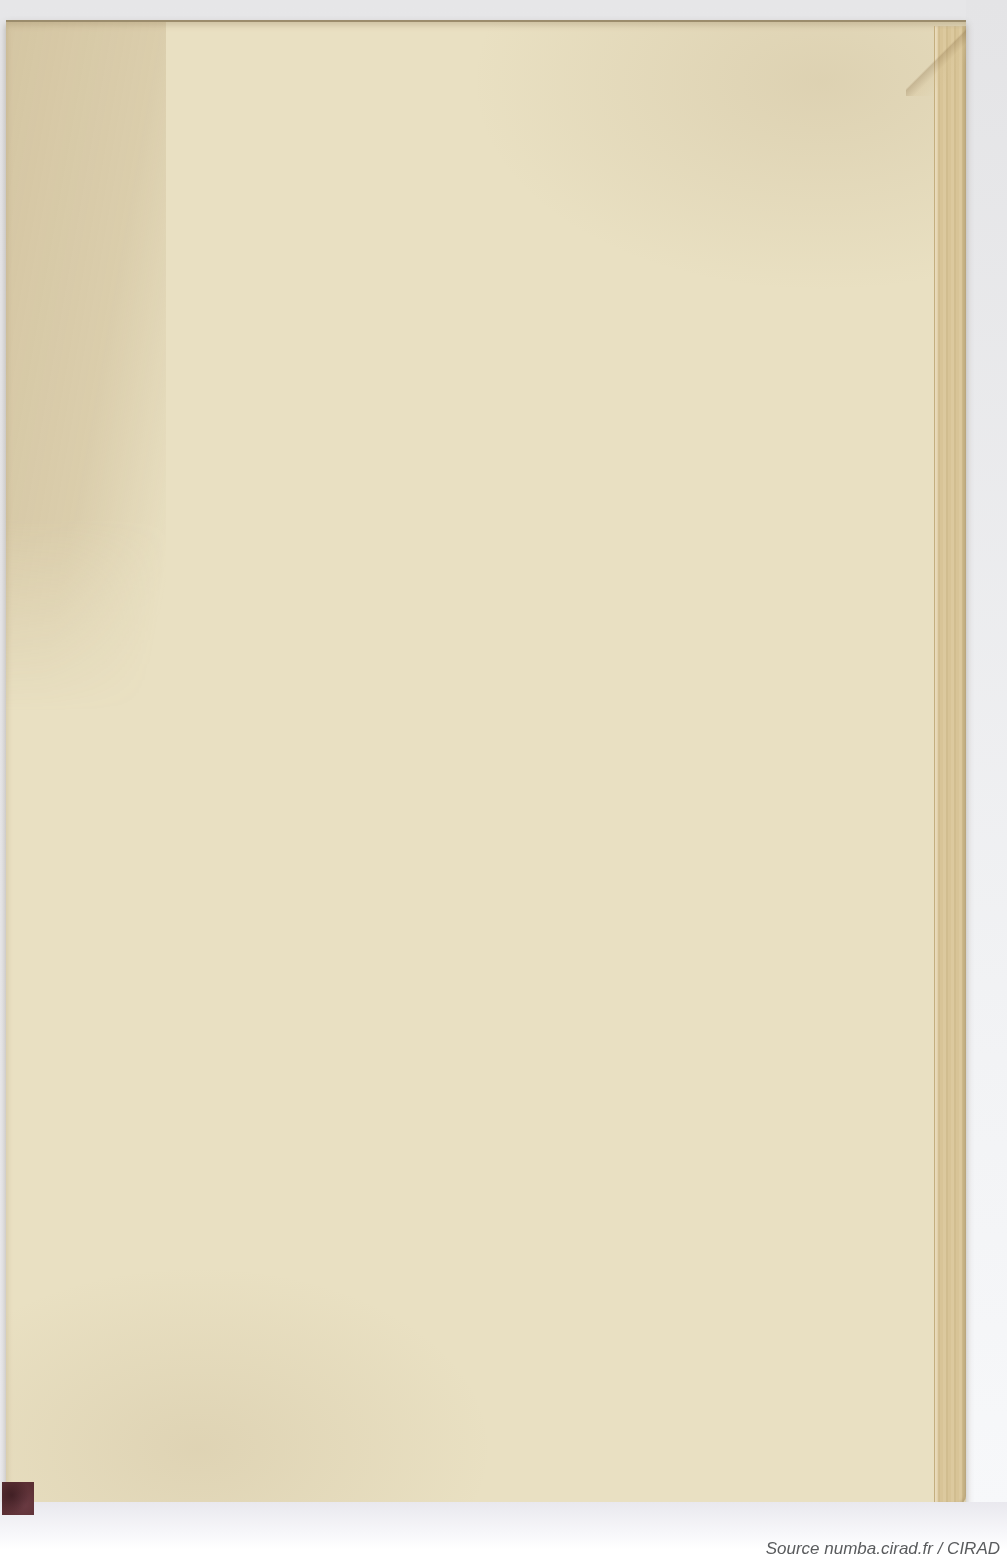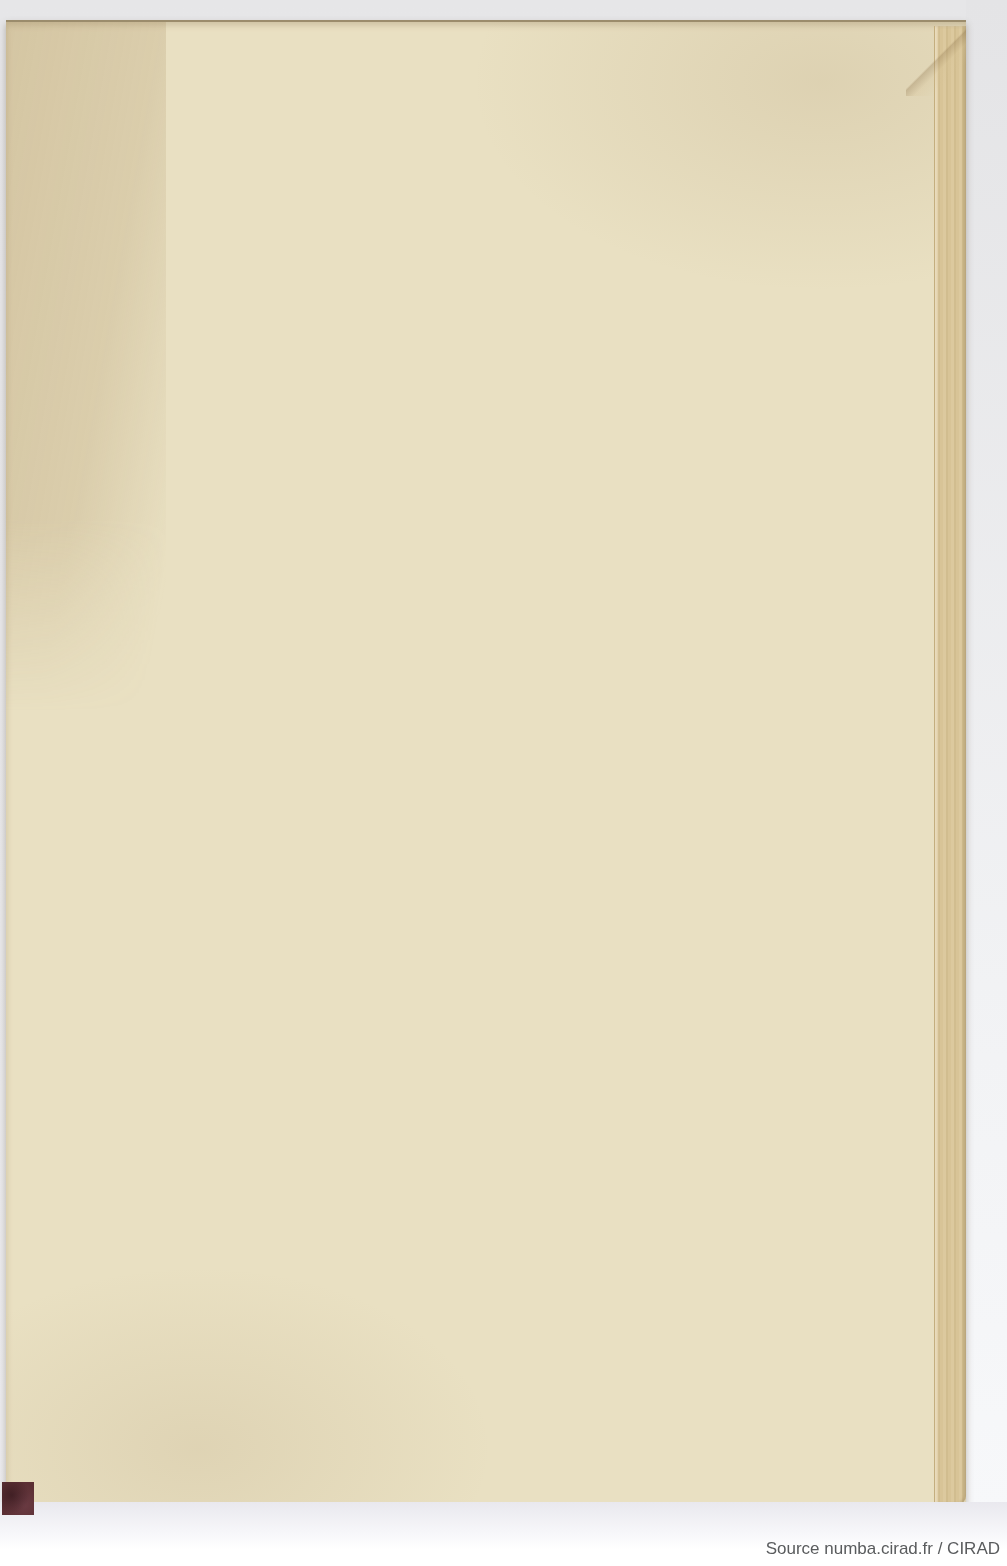--- a/index.html
+++ b/index.html
@@ -111,21 +111,21 @@
     font-size:18px; color:#45413a;
   }
   .footer-series .it{ font-style:italic; }
   .footer-sig{
     position:absolute; left:706px; top:1379px;
     font-size:13px; letter-spacing:1px; color:#45413a;
   }
   .attribution{
     position:absolute; right:7px; top:1539px; z-index:5;
     font-family:"Liberation Sans", sans-serif;
-    font-size:17px; color:#595b5d;
+    font-size:17px; color:#595b5d;font-style:italic;
   }
 </style>
 </head>
 <body>
 
 <div class="right-gap"></div>
 
 <div class="book-page">
   <div class="page-stain-topleft"></div>
   <div class="page-stain-soft"></div>

